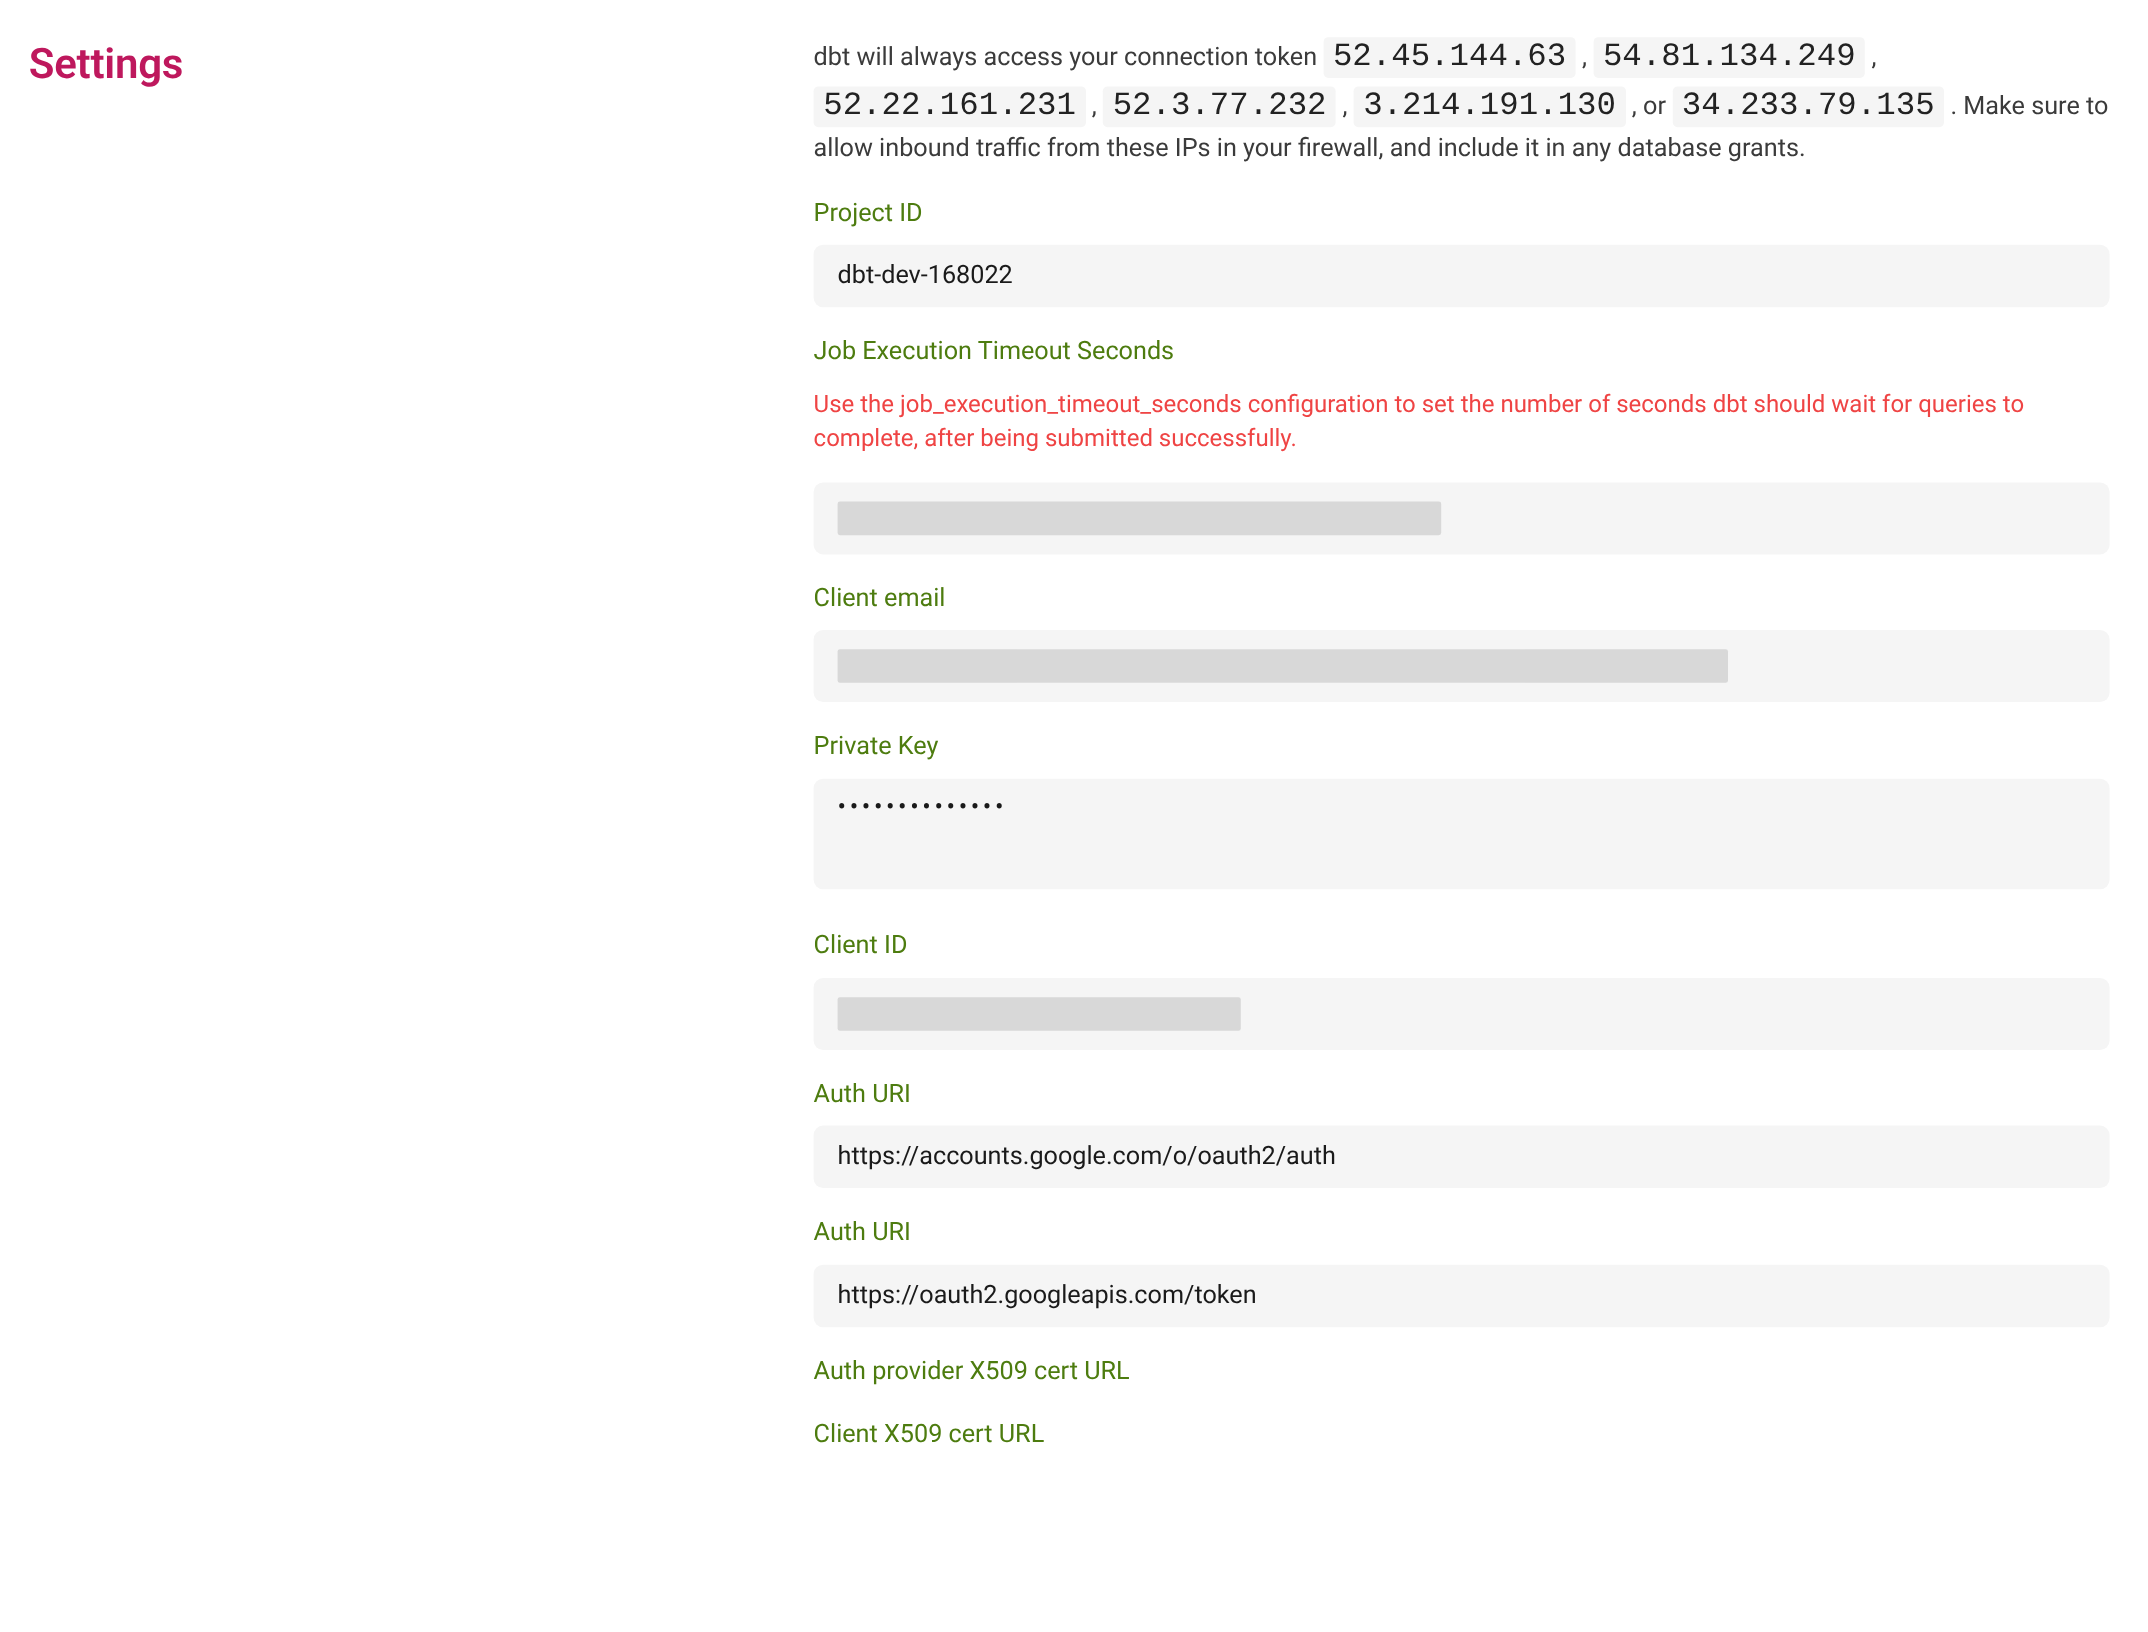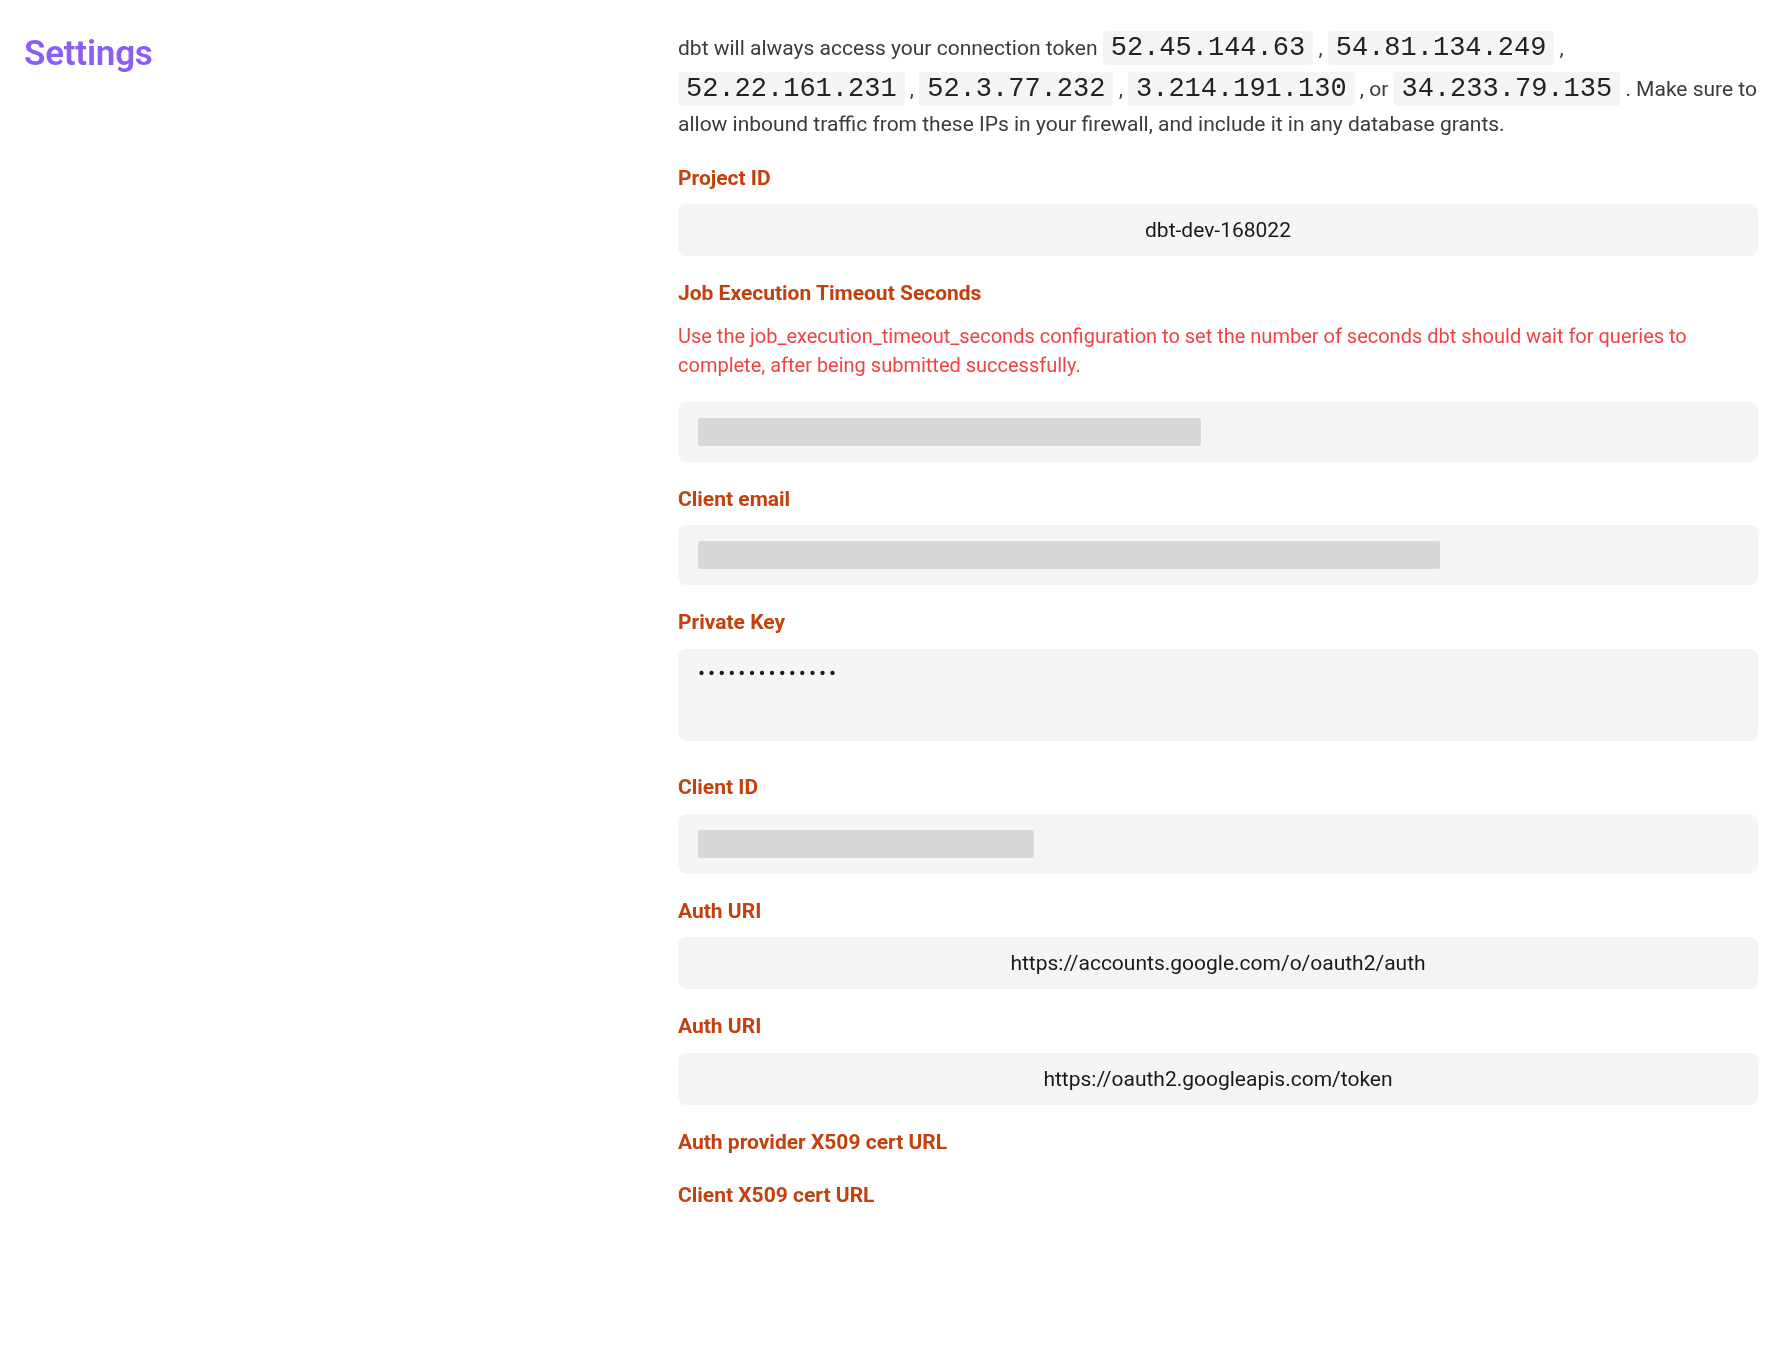--- a/index.html
+++ b/index.html
@@ -17,21 +17,21 @@
     display: flex;
     padding: 28px 24px 0 24px;
   }
   .left-col {
     width: 654px;
     flex: 0 0 654px;
   }
   .page-title {
     font-size: 35px;
     font-weight: 600;
-    color: #8b5cf6;
+    color: #be185d;
     letter-spacing: -0.2px;
   }
   .right-col {
     flex: 1;
     max-width: 1080px;
   }
   .intro {
     color: #3b3b3b;
     margin-bottom: 22px;
     line-height: 1.5;
@@ -42,34 +42,33 @@
     padding: 2px 8px;
     border-radius: 4px;
     font-size: 27px;
     color: #222;
   }
   .field {
     margin-bottom: 22px;
   }
   .field-label {
     font-size: 21px;
-    color: #c2410c;
+    color: #4d7c0f;
     margin-bottom: 10px;
-    font-weight: 700;
+    font-weight: 400;
   }
   .field-input {
     width: 100%;
     background: #f5f5f5;
     border: none;
     border-radius: 8px;
     padding: 14px 20px;
     font-size: 21px;
     color: #1a1a1a;
     font-family: inherit;
-    text-align: center;
   }
   .field-textarea {
     width: 100%;
     background: #f5f5f5;
     border: none;
     border-radius: 8px;
     padding: 14px 20px;
     font-size: 21px;
     color: #1a1a1a;
     font-family: inherit;

